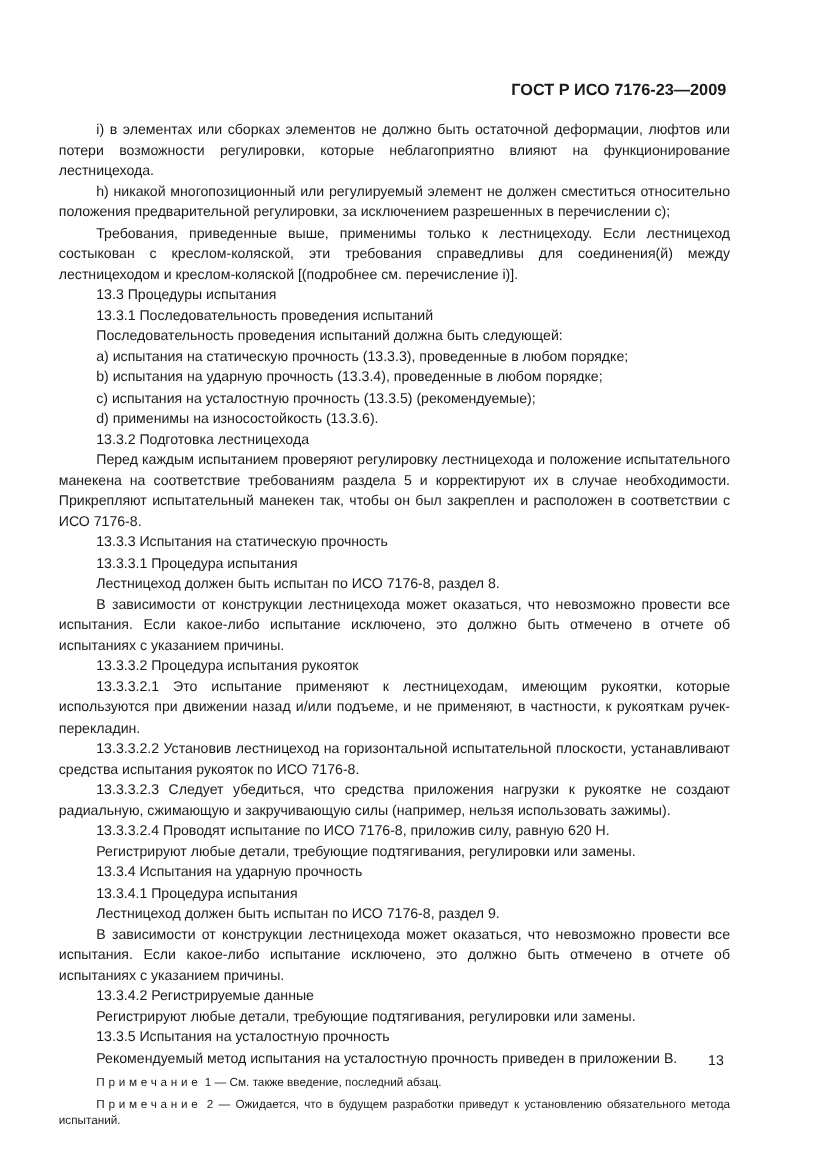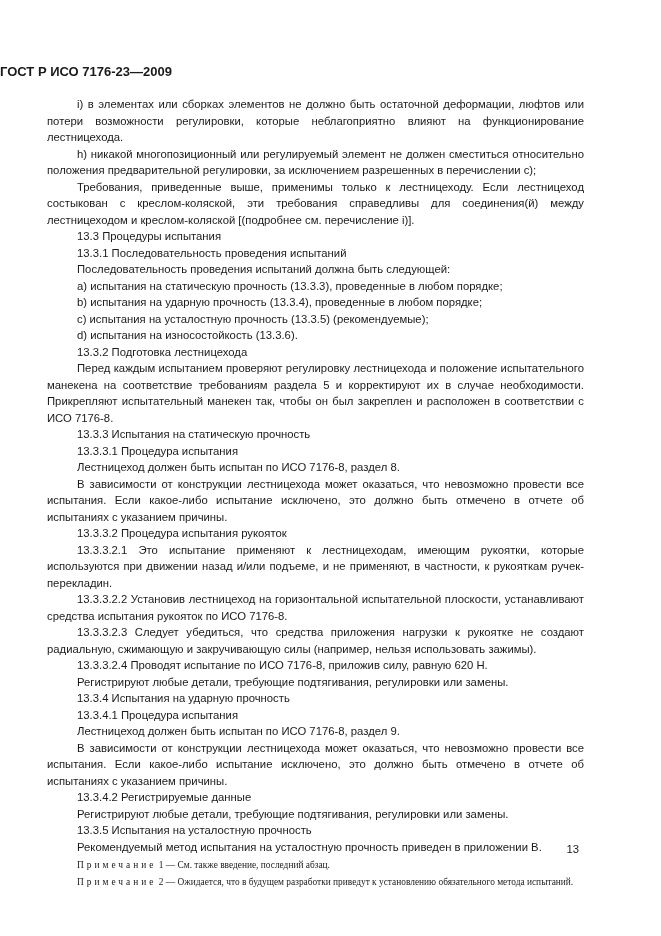--- a/index.html
+++ b/index.html
@@ -1,24 +1,24 @@
 <!DOCTYPE html>
 <html><head>
 <meta charset="utf-8">
 <style>
   html, body { margin: 0; padding: 0; background: #ffffff; }
   body { width: 661px; height: 936px; position: relative; overflow: hidden;
          font-family: "Liberation Sans", sans-serif; color: #1a1a1a; }
-  .header { position: absolute; top: 64px; left: 0; width: 581px; text-align: left;
+  .header { position: absolute; top: 64px; left: 0; width: 581px; text-align: right;
             font-weight: bold; font-size: 13px; letter-spacing: 0px; }
   .content { position: absolute; top: 96px; left: 47px; width: 537px;
              font-size: 11.3px; line-height: 16.5px; }
   .p { margin: 0; text-align: justify; text-indent: 30px; }
   .h { margin: 0; text-indent: 30px; font-weight: normal; }
-  .note { margin: 0; text-indent: 30px; font-size: 9.4px; line-height: 13px; text-align: justify; font-family: Liberation Serif, serif; }
+  .note { margin: 0; text-indent: 30px; font-size: 9.4px; line-height: 13px; text-align: justify; }
   .note-label { letter-spacing: 3px; }
   .gap-sm { height: 4px; }
   .gap-md { height: 7px; }
   .pagenum { position: absolute; top: 843px; left: 0; width: 579px; text-align: right; font-size: 11.3px; }
 </style>
 </head>
 <body>
 
 <div class="header">ГОСТ Р ИСО 7176-23—2009</div>
 
@@ -26,21 +26,21 @@
   <p class="p">i)  в элементах или сборках элементов не должно быть остаточной деформации, люфтов или потери возможности регулировки, которые неблагоприятно влияют на функционирование лестницехода.</p>
   <p class="p">h)  никакой многопозиционный или регулируемый элемент не должен сместиться относительно положения предварительной регулировки, за исключением разрешенных в перечислении с);</p>
   <p class="p">Требования, приведенные выше, применимы только к лестницеходу. Если лестницеход состыкован с креслом-коляской, эти требования справедливы для соединения(й) между лестницеходом и креслом-коляской [(подробнее см. перечисление i)].</p>
 
   <p class="h">13.3  Процедуры испытания</p>
   <p class="h">13.3.1  Последовательность проведения испытаний</p>
   <p class="p">Последовательность проведения испытаний должна быть следующей:</p>
   <p class="p">a)  испытания на статическую прочность (13.3.3), проведенные в любом порядке;</p>
   <p class="p">b)  испытания на ударную прочность (13.3.4), проведенные в любом порядке;</p>
   <p class="p">c)  испытания на усталостную прочность (13.3.5) (рекомендуемые);</p>
-  <p class="p">d)  испытания на износостойкость (13.3.6).</p>
+  <p class="p">d)  применимы на износостойкость (13.3.6).</p>
 
   <p class="h">13.3.2  Подготовка лестницехода</p>
   <p class="p">Перед каждым испытанием проверяют регулировку лестницехода и положение испытательного манекена на соответствие требованиям раздела 5 и корректируют их в случае необходимости. Прикрепляют испытательный манекен так, чтобы он был закреплен и расположен в соответствии с ИСО 7176-8.</p>
 
   <p class="h">13.3.3  Испытания на статическую прочность</p>
   <p class="p">13.3.3.1  Процедура испытания</p>
   <p class="p">Лестницеход должен быть испытан по ИСО 7176-8, раздел 8.</p>
   <p class="p">В зависимости от конструкции лестницехода может оказаться, что невозможно провести все испытания. Если какое-либо испытание исключено, это должно быть отмечено в отчете об испытаниях с указанием причины.</p>
   <p class="p">13.3.3.2  Процедура испытания рукояток</p>
   <p class="p">13.3.3.2.1  Это испытание применяют к лестницеходам, имеющим рукоятки, которые используются при движении назад и/или подъеме, и не применяют, в частности, к рукояткам ручек-перекладин.</p>

